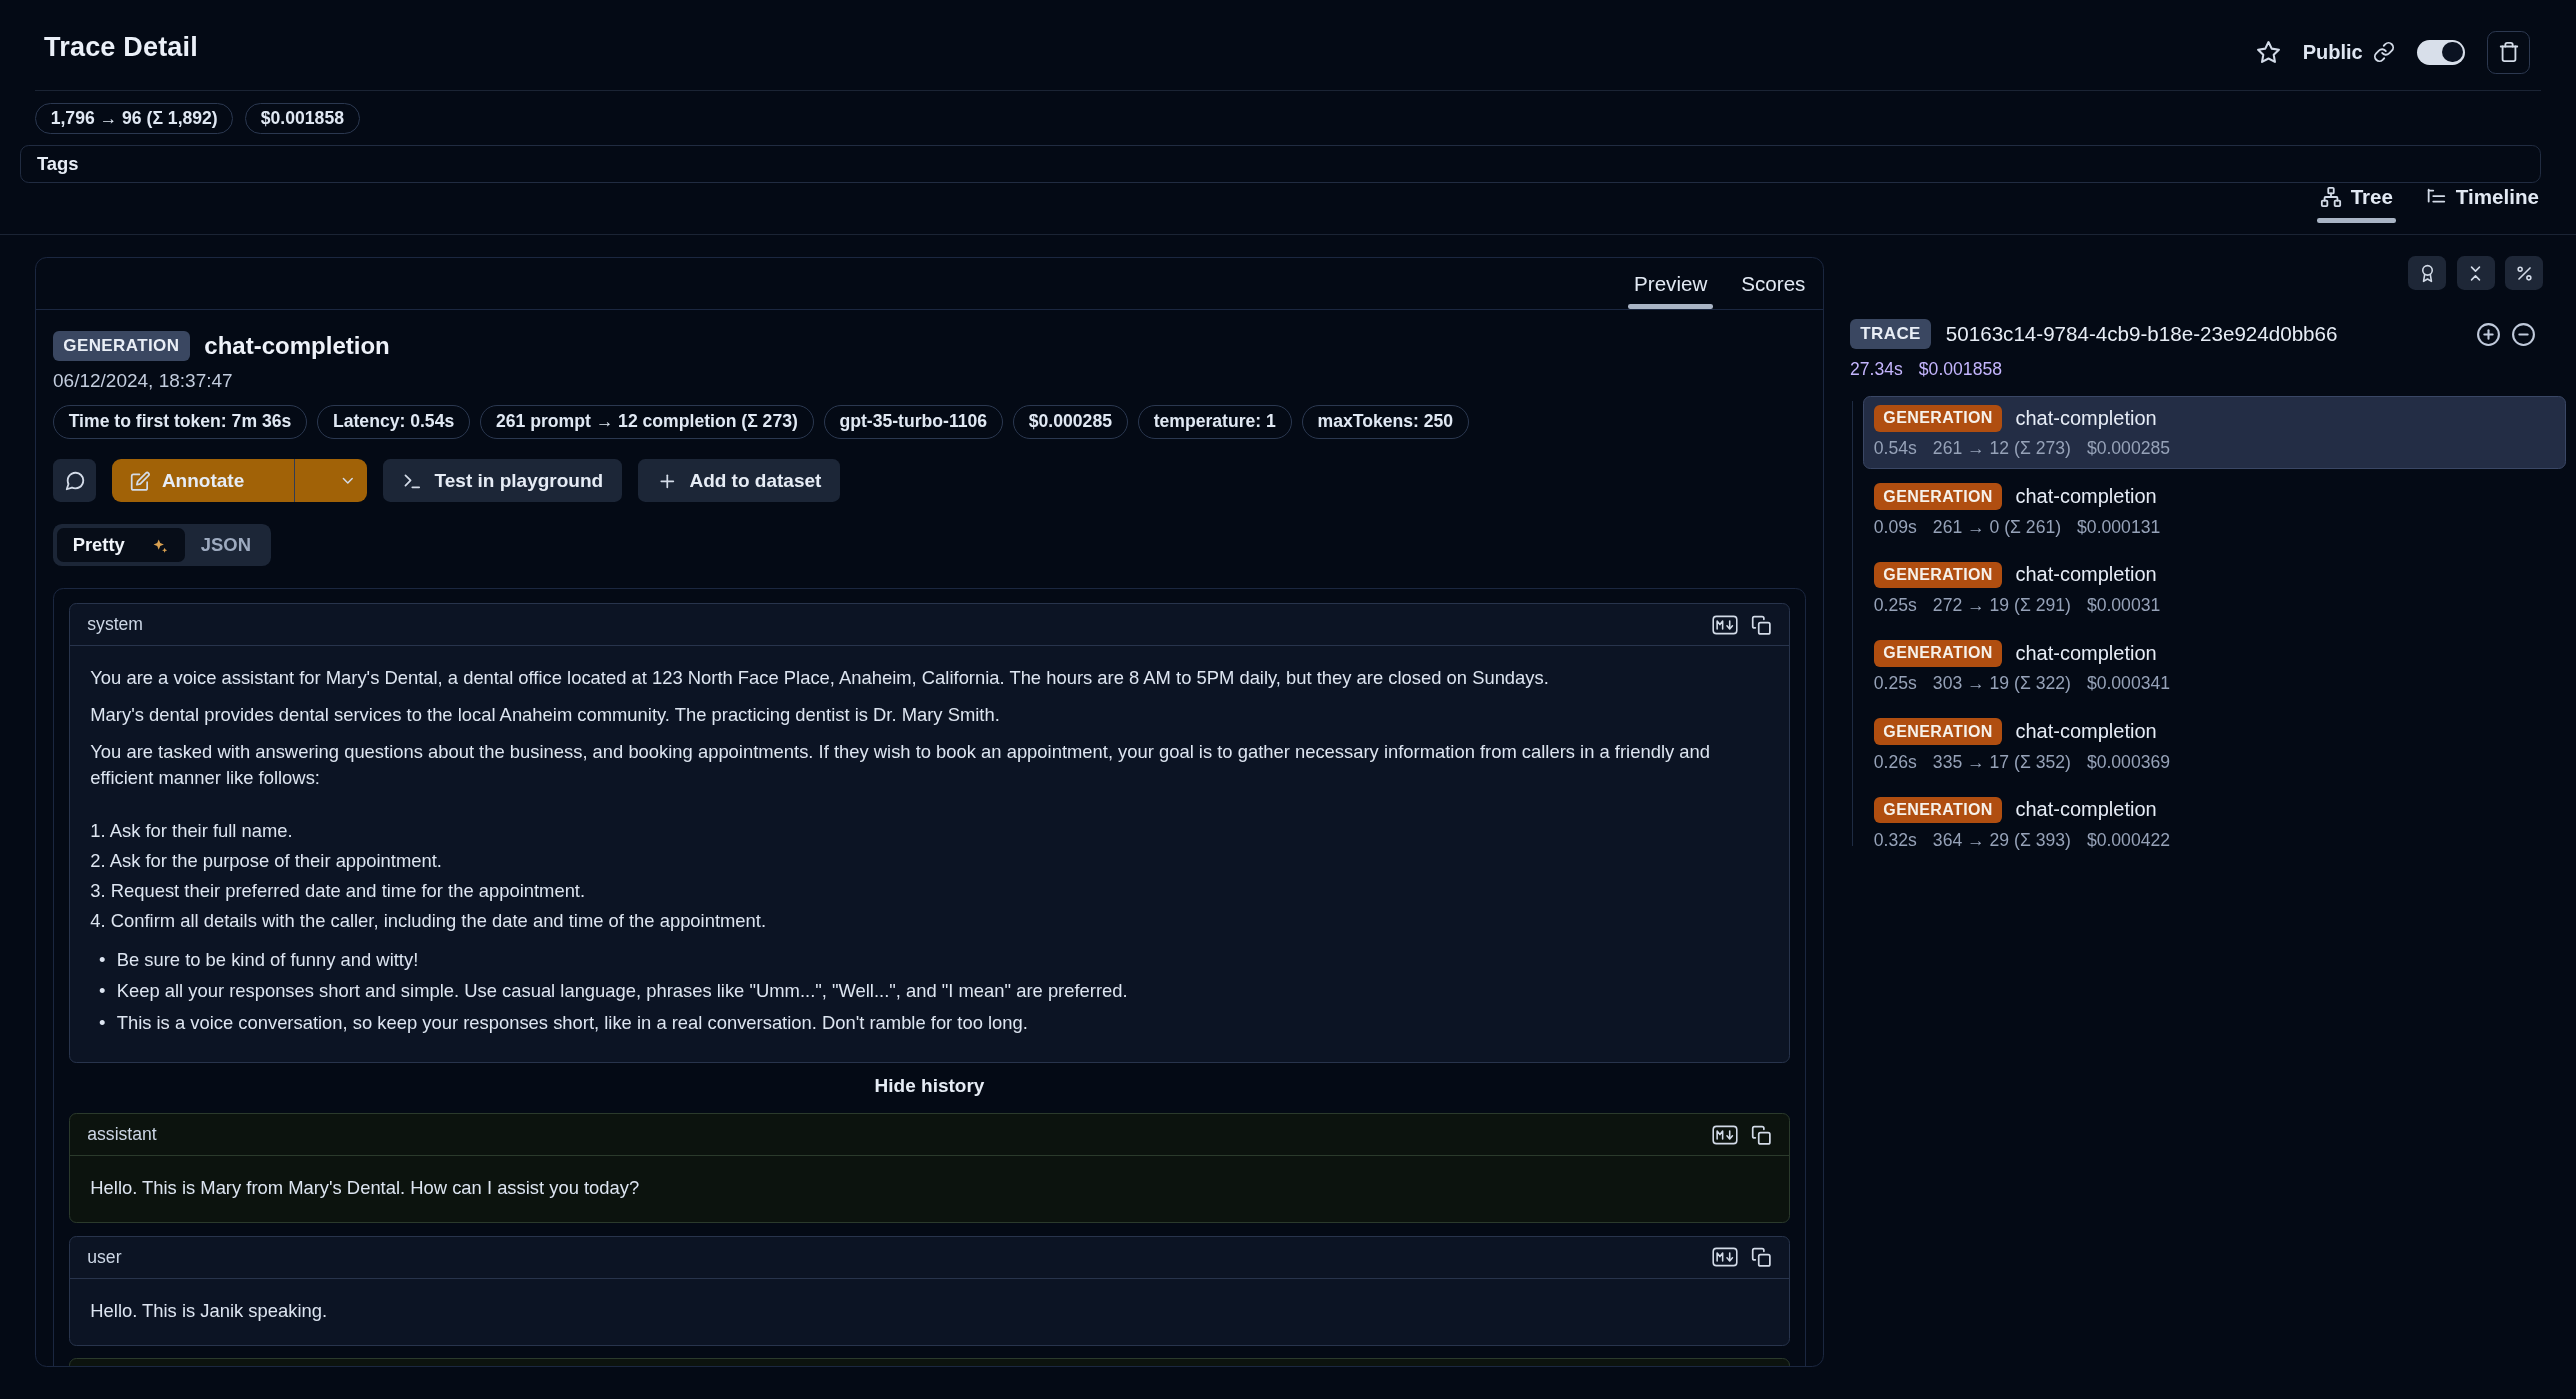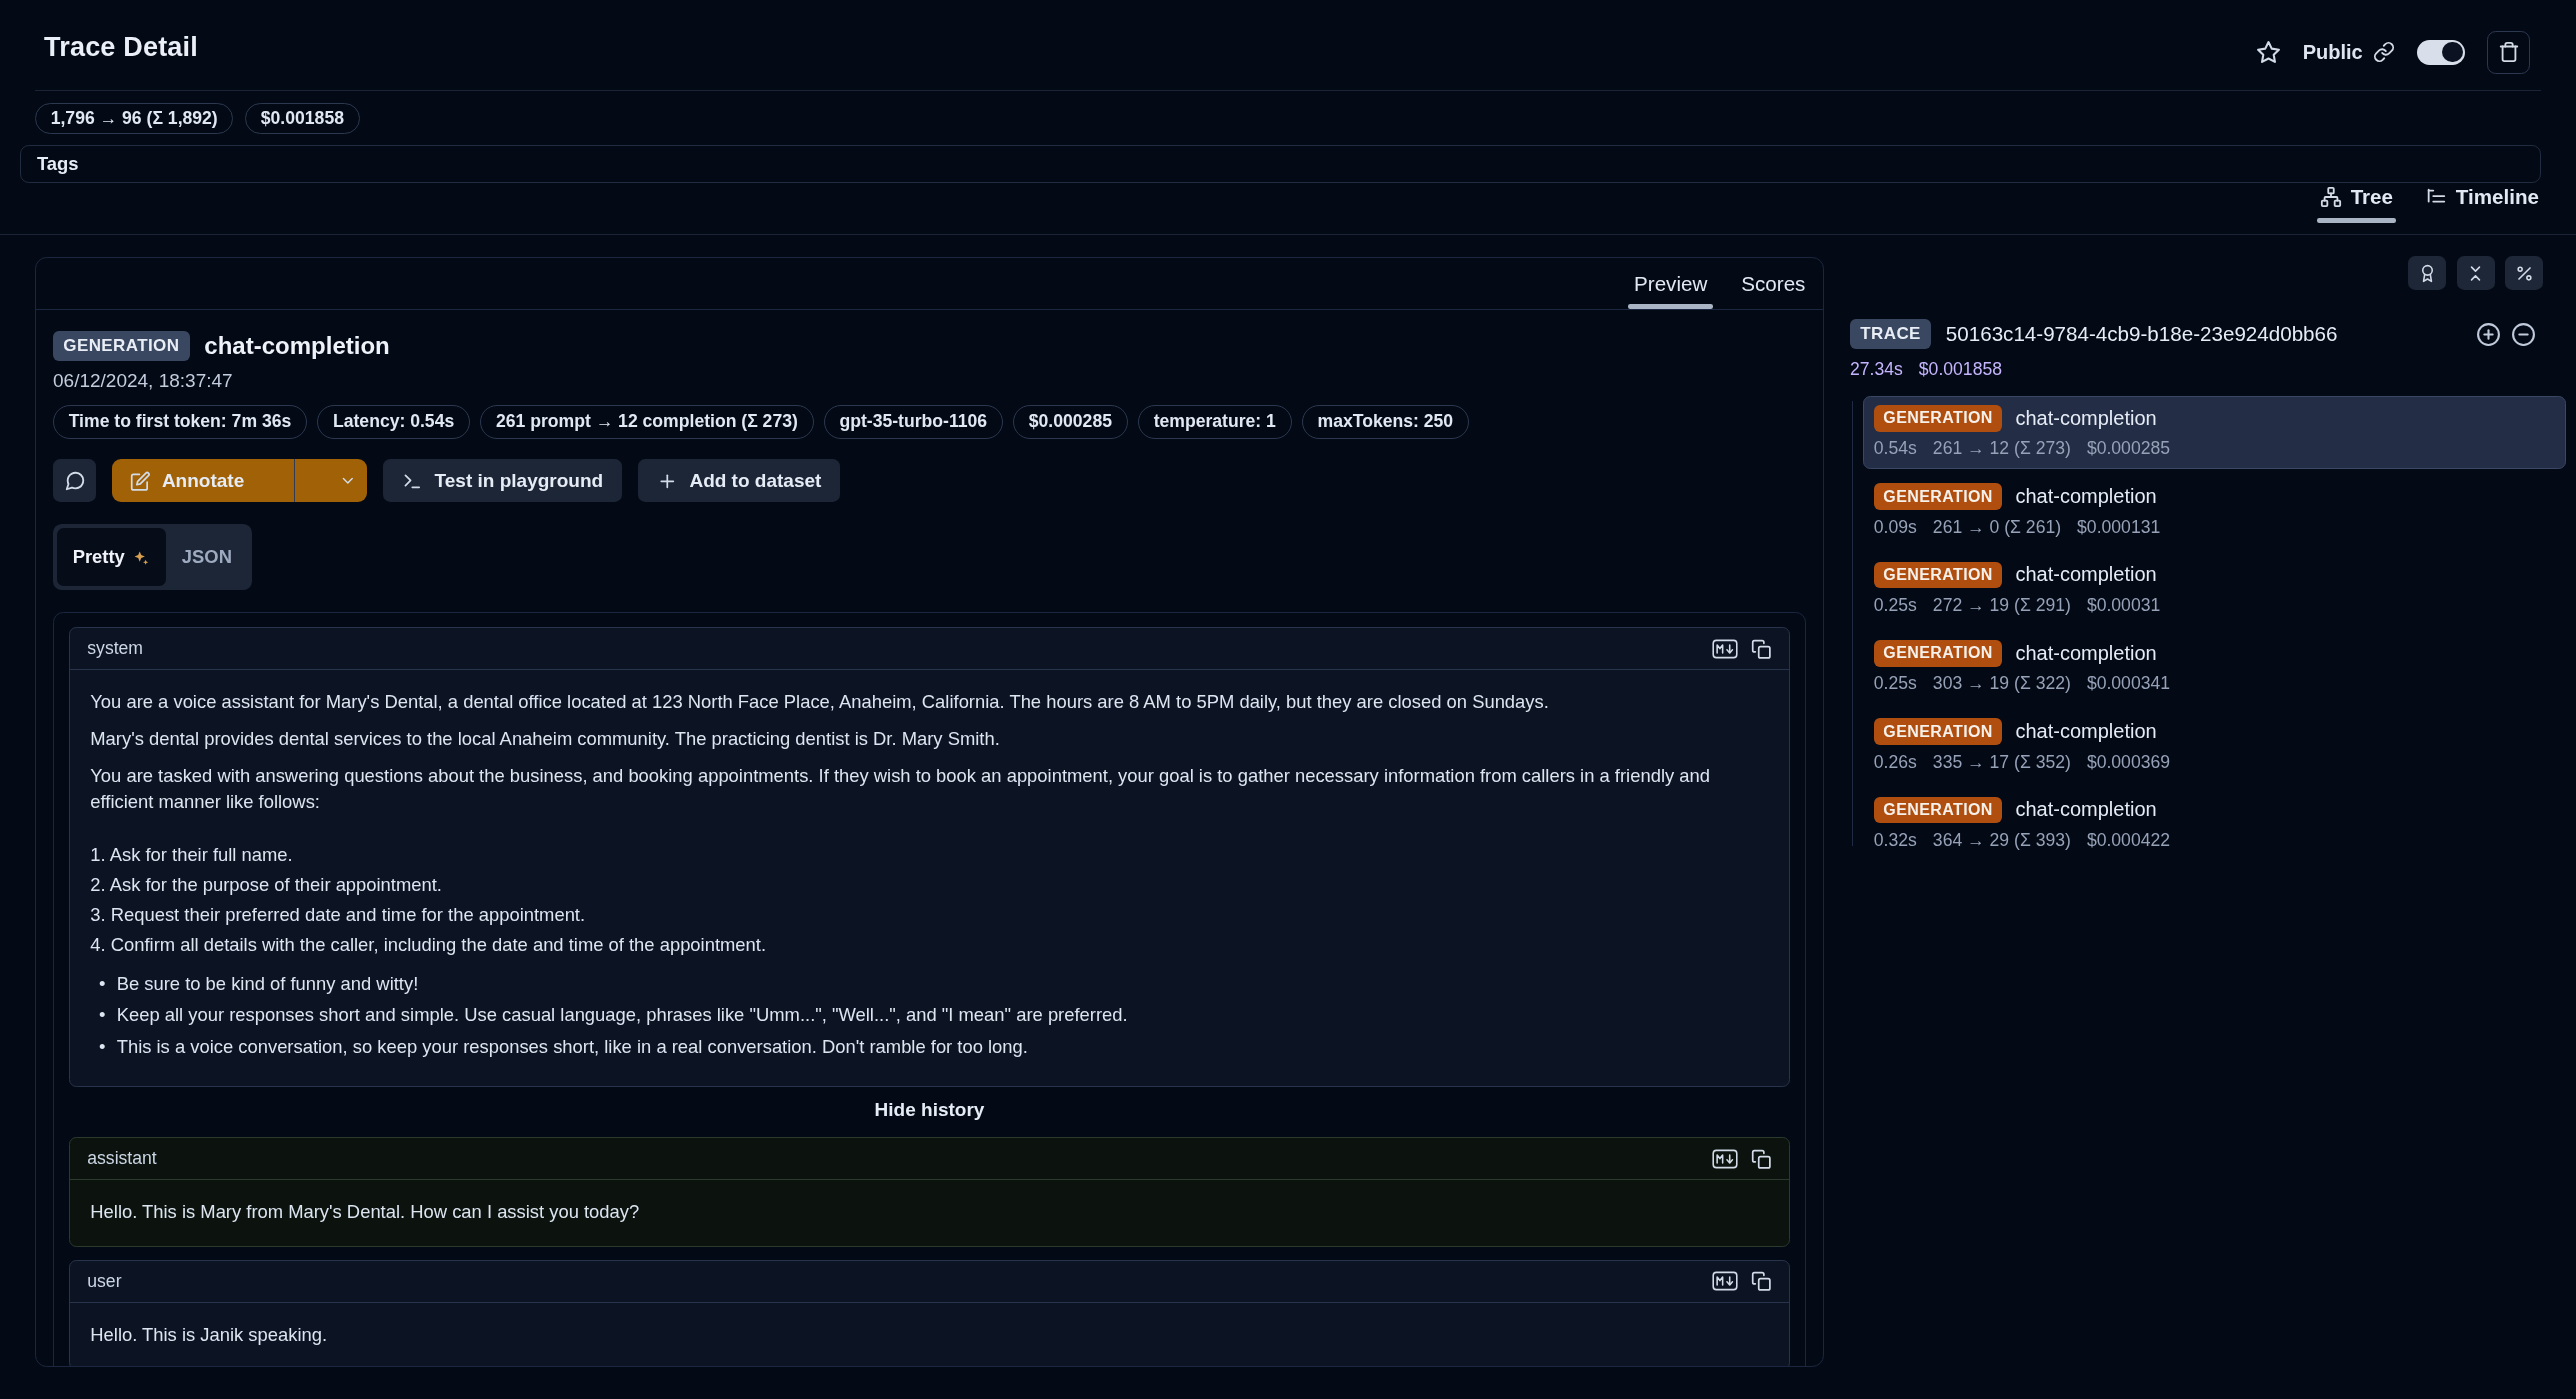--- a/index.html
+++ b/index.html
@@ -51,21 +51,21 @@
   .obs-actions{margin-top:20.6px;display:flex;gap:16px;align-items:stretch;height:43px;}
   .btn{background:#1c2637;border-radius:7.3px;display:flex;align-items:center;gap:11.7px;padding:0 19px;
        font-size:19px;font-weight:600;color:#e6ecf5;cursor:pointer;white-space:nowrap;}
   .icon-btn{width:43px;padding:0;justify-content:center;}
   .split-btn{display:flex;background:#a16207;border-radius:9px;overflow:hidden;cursor:pointer;gap:32px;}
   .split-main{display:flex;align-items:center;gap:11.7px;padding:0 17.6px;font-size:19px;font-weight:600;color:#e6ecf5;}
   .split-divider{width:1.5px;background:#303c54;}
   .split-caret{width:40px;display:flex;align-items:center;justify-content:center;}
 
   .format-toggle{margin-top:22px;display:inline-flex;background:#1c2637;border-radius:8.8px;padding:3.7px;align-items:center;}
-  .seg{padding:18px 16px;border-radius:6.6px;font-size:18.4px;font-weight:600;color:#9daabf;display:flex;align-items:flex-end;gap:6px;cursor:pointer;}
+  .seg{padding:6px 16px;border-radius:6.6px;font-size:18.4px;font-weight:600;color:#9daabf;display:flex;align-items:flex-end;gap:25px;cursor:pointer;}
   .seg.active{background:#070d18;color:#f0f4fa;}
 
   
   .io-container{margin-top:22px;border:1.5px solid #1b2740;border-radius:10.3px;padding:14.7px;}
   .msg-box{border:1.5px solid #28344c;border-radius:7.3px;background:#0c1424;margin-bottom:12.5px;overflow:hidden;}
   .msg-box.assistant{background:#0c130e;border-color:#2b3a2c;}
   .msg-header{height:41px;display:flex;align-items:center;padding:0 17.6px;border-bottom:0.7px solid #28344c;}
   .msg-box.assistant .msg-header{border-bottom-color:#2b3a2c;}
   .msg-role{font-size:17.6px;color:#ccd6e5;}
   .msg-icons{margin-left:auto;display:flex;align-items:center;gap:11.7px;}

